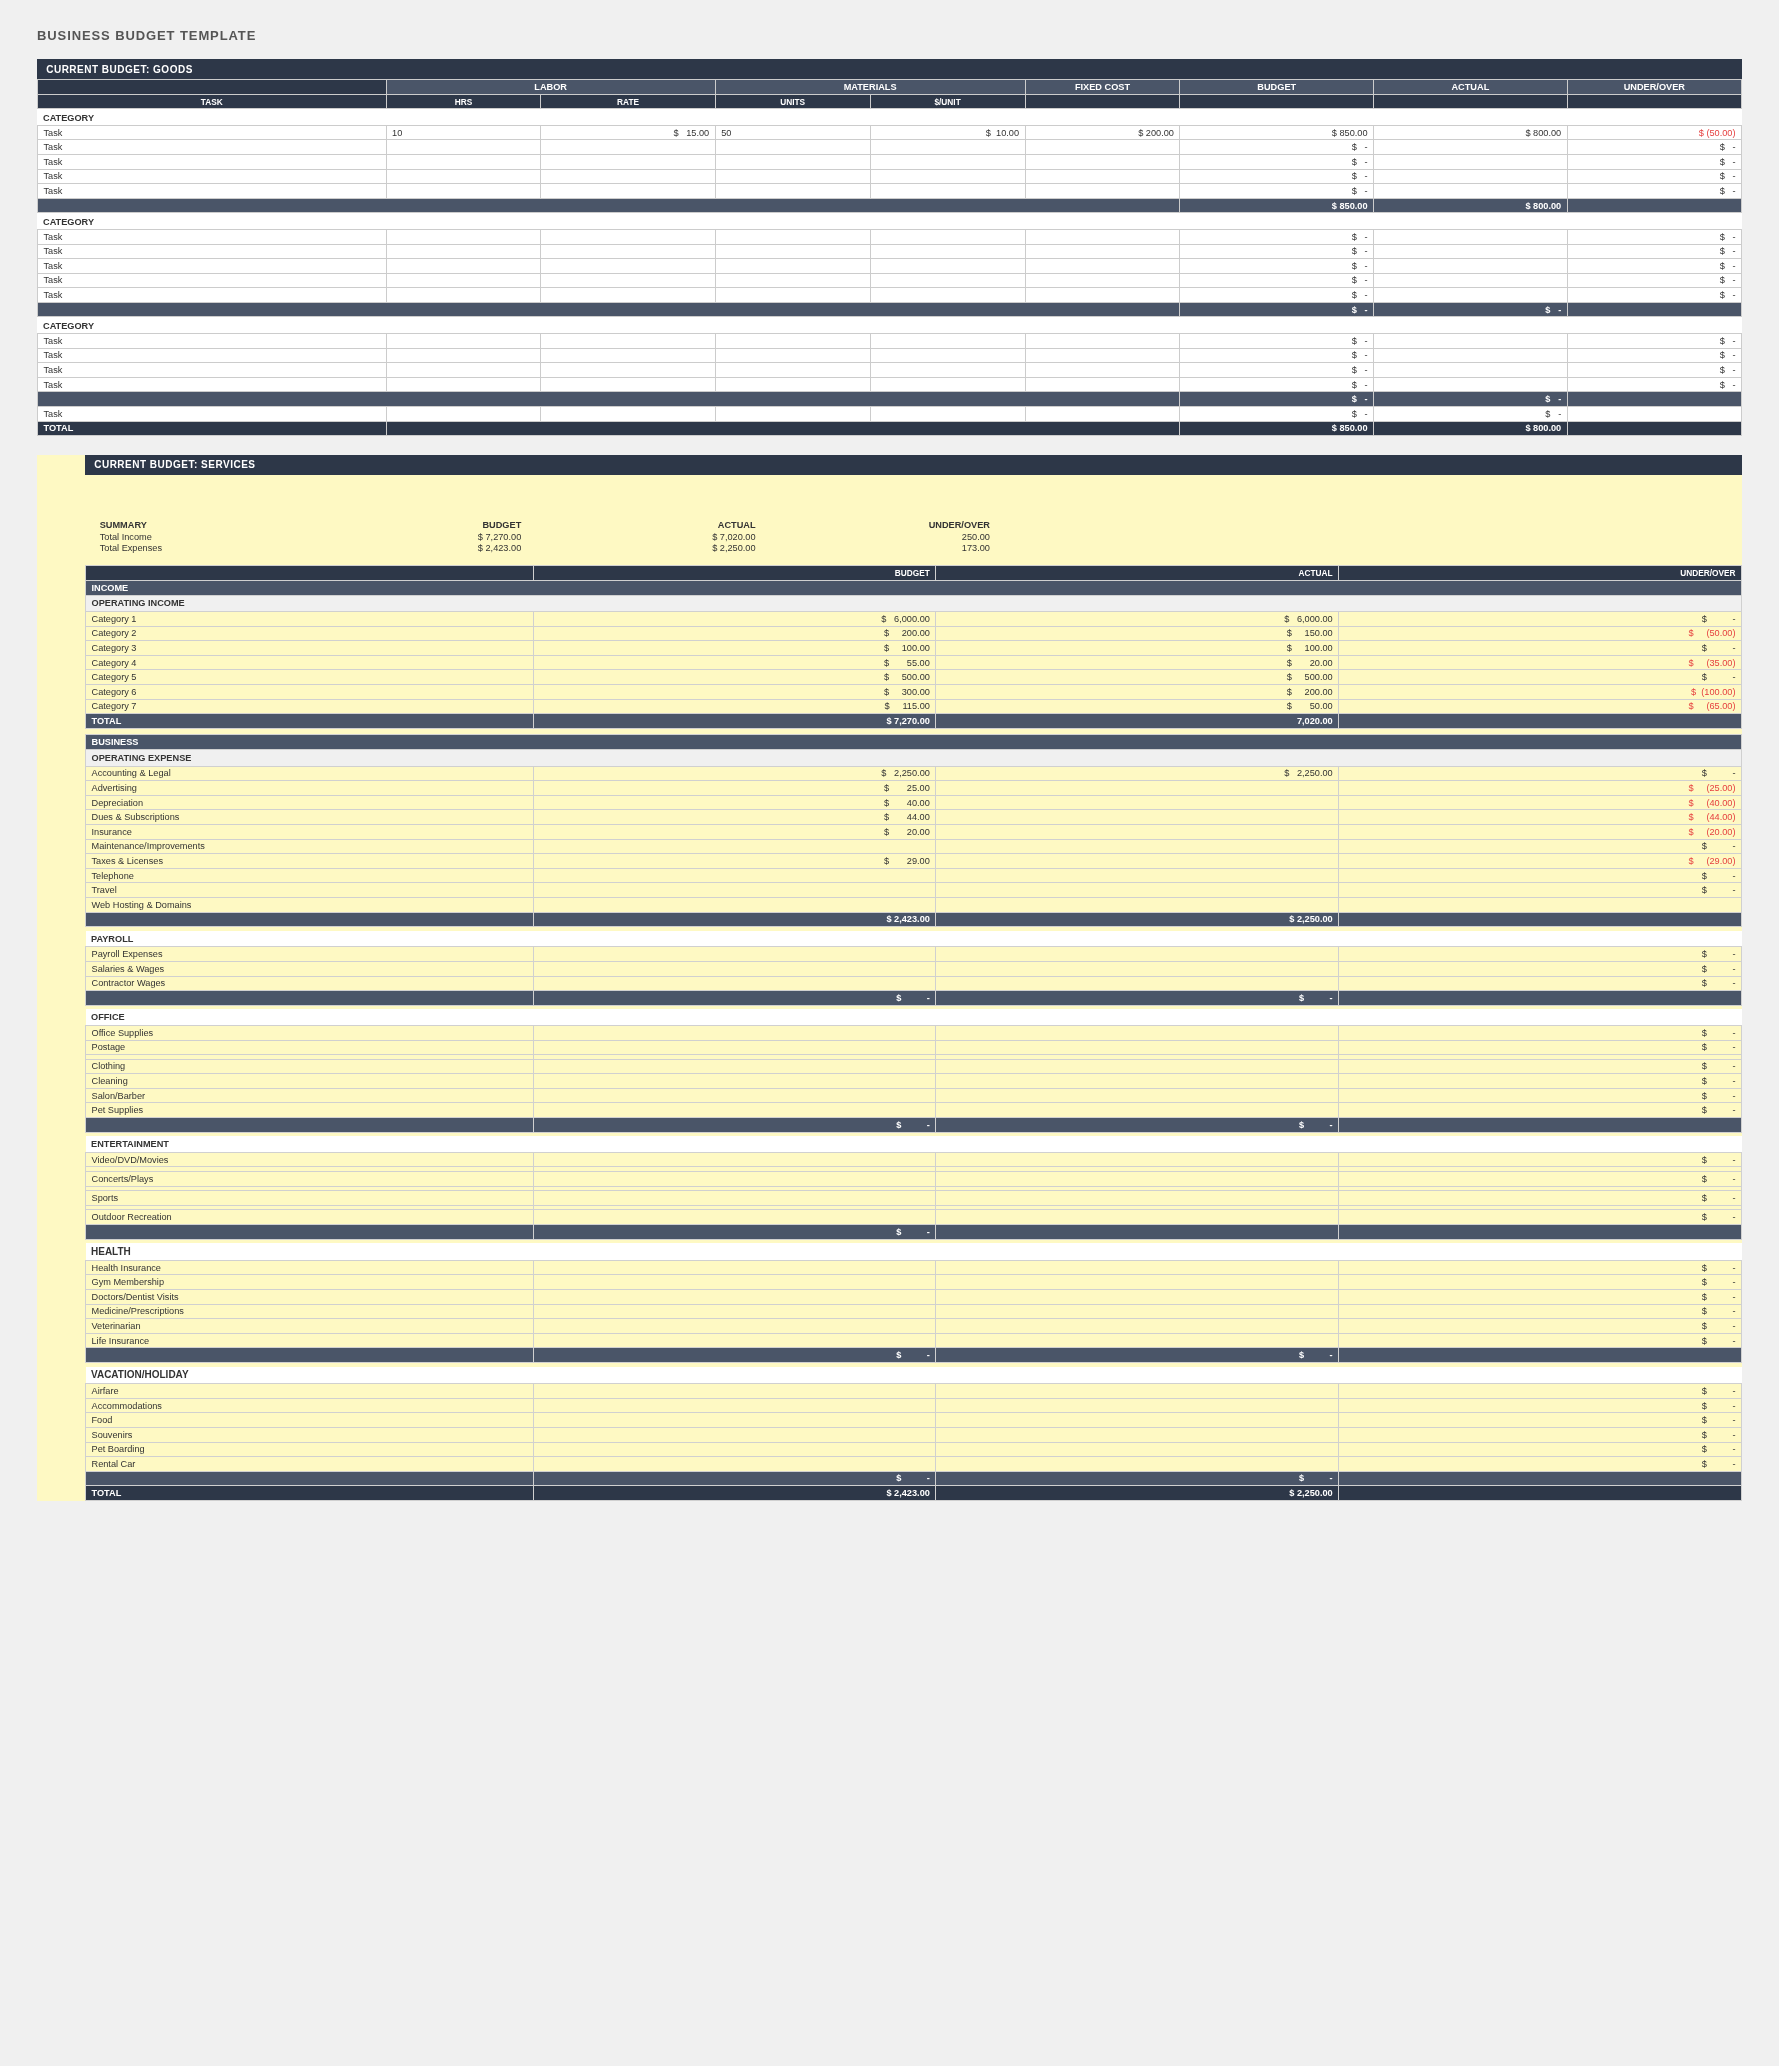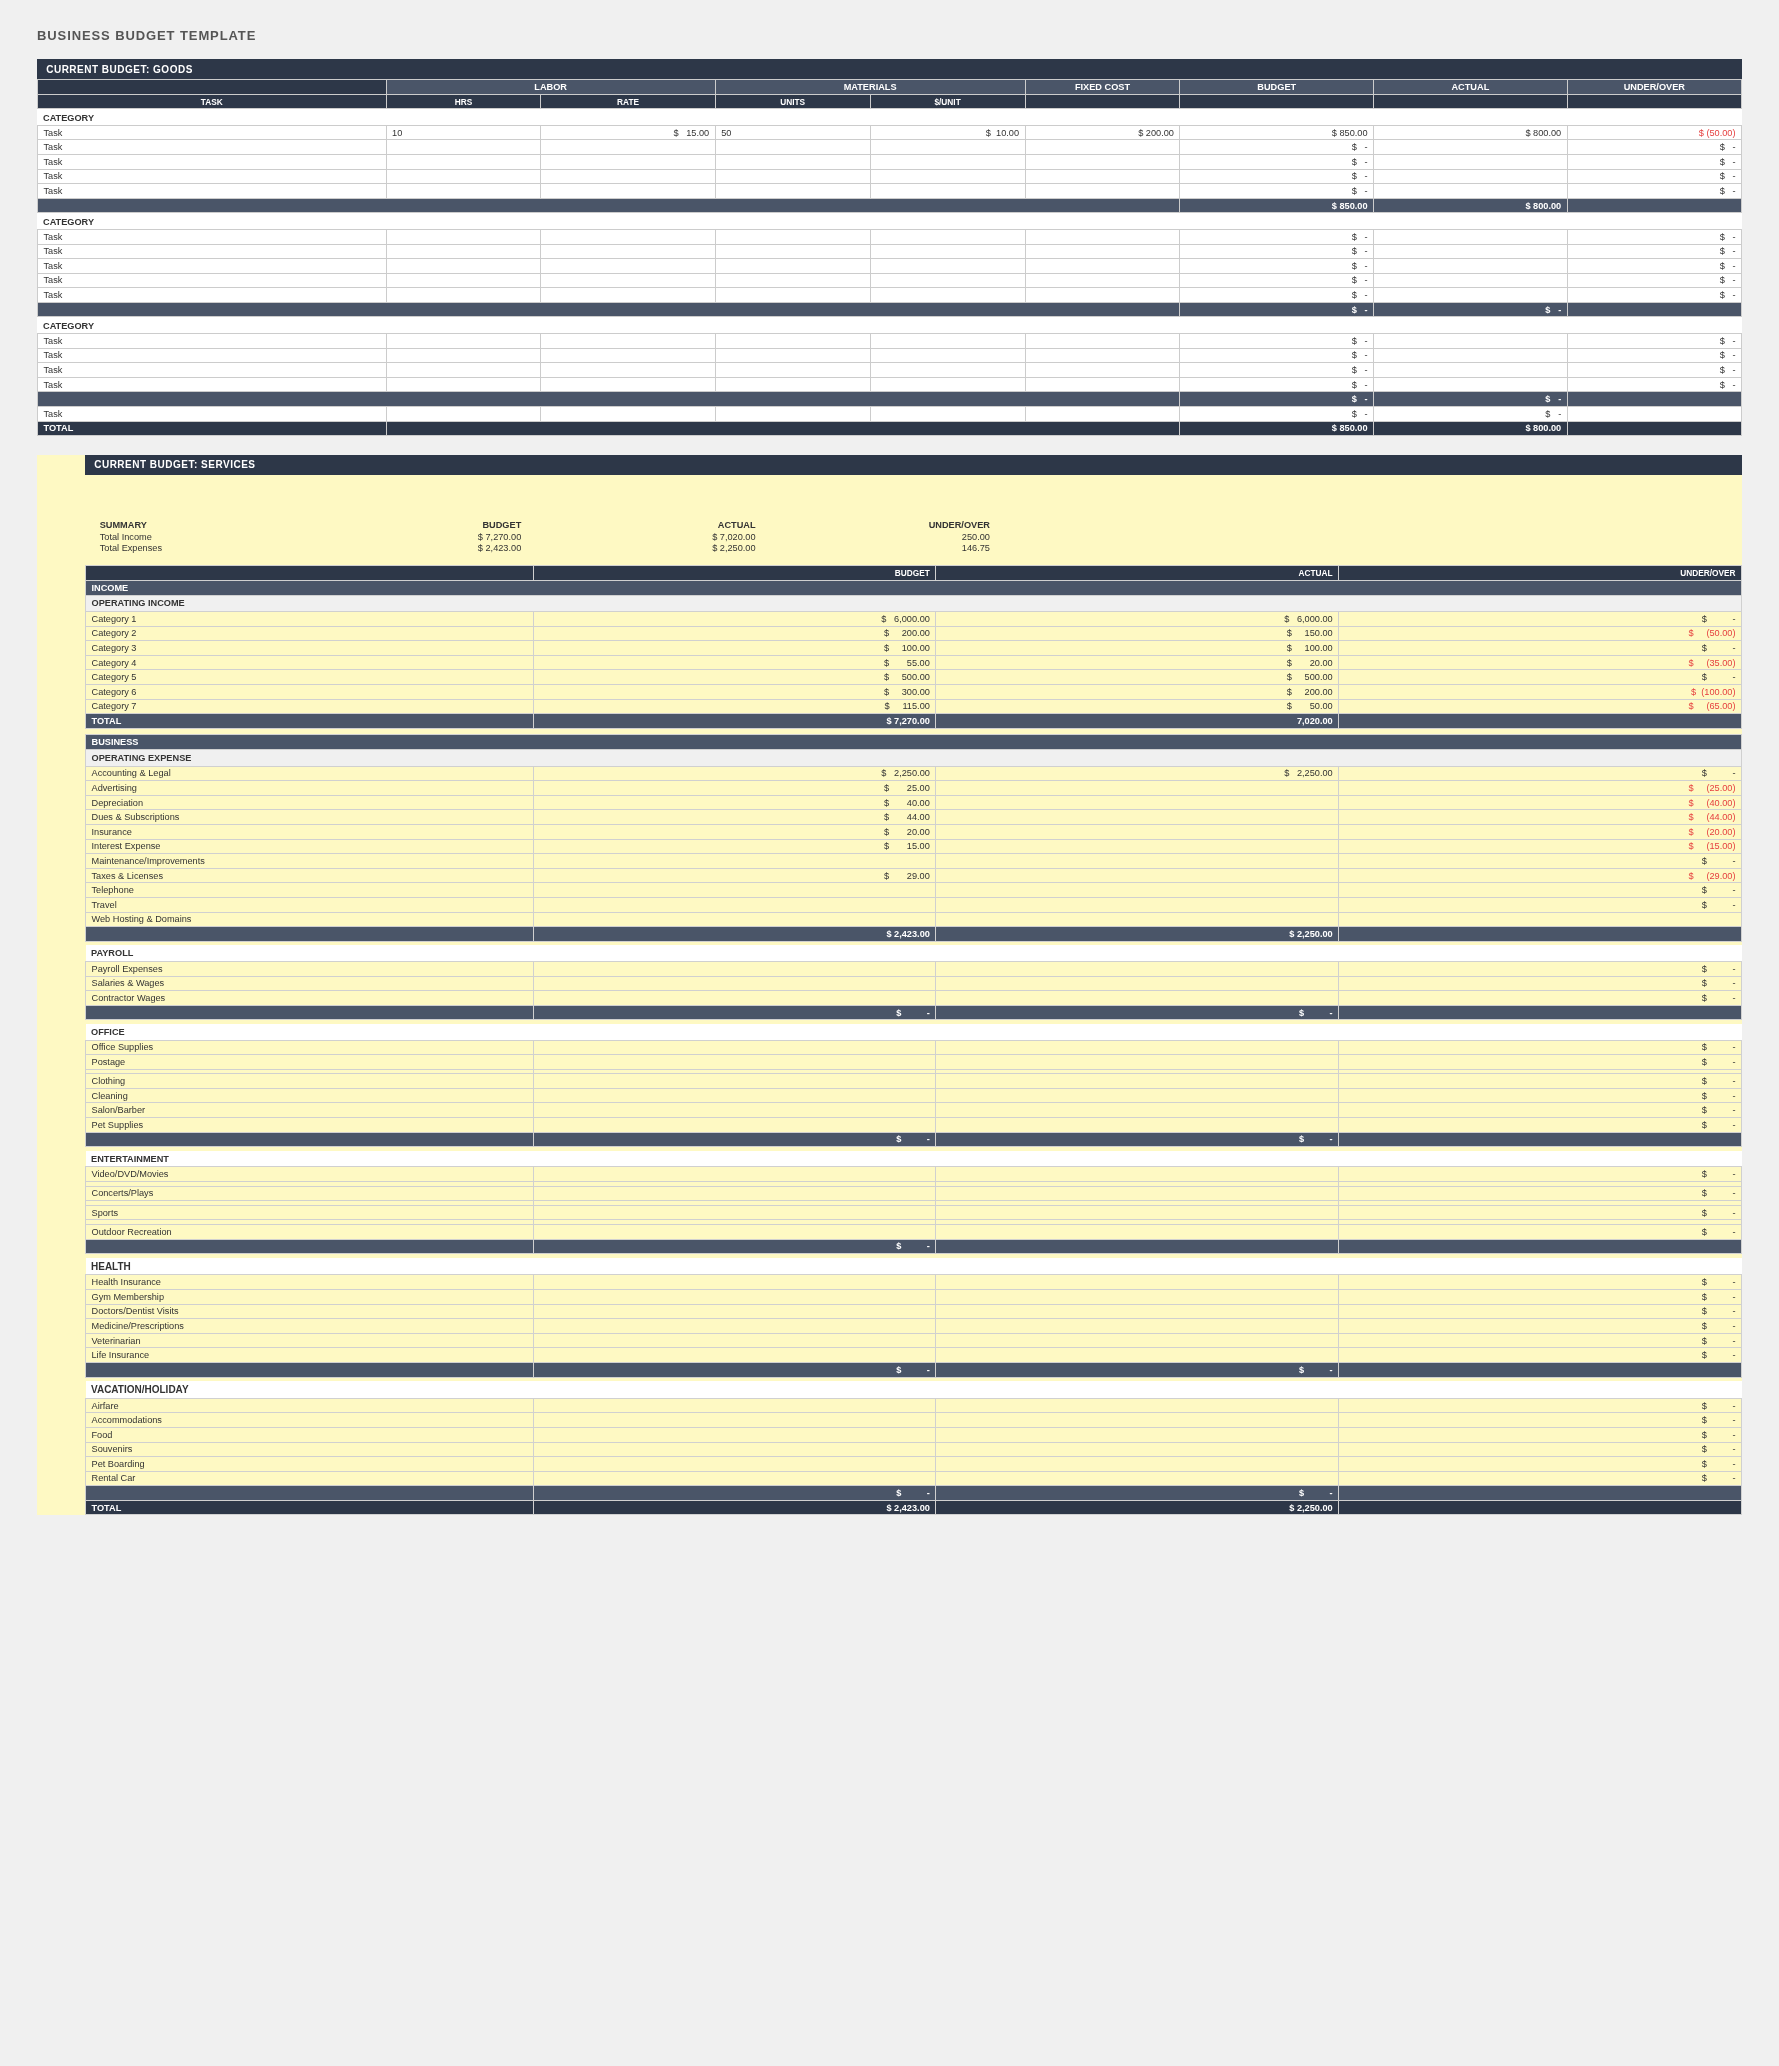--- a/index.html
+++ b/index.html
@@ -396,21 +396,21 @@
       <tr>
         <td>Total Income</td>
         <td class="money">$ 7,270.00</td>
         <td class="money">$ 7,020.00</td>
         <td class="money">250.00</td>
       </tr>
       <tr>
         <td>Total Expenses</td>
         <td class="money">$ 2,423.00</td>
         <td class="money">$ 2,250.00</td>
-        <td class="money">146.75</td>
+        <td class="money">173.00</td>
       </tr>
     </tbody>
       </table>
   </div>
 
   <table class="services-table" style="width:100%; margin-top:7.3px;">
     <colgroup>
       <col style="width:20%">
       <col style="width:18%">
       <col style="width:18%">
@@ -515,26 +515,20 @@
         <td></td>
         <td class="money negative-val">$ &nbsp;&nbsp;&nbsp;&nbsp;(44.00)</td>
       </tr>
       <tr>
         <td>Insurance</td>
         <td class="money">$ &nbsp;&nbsp;&nbsp;&nbsp;&nbsp;&nbsp;20.00</td>
         <td></td>
         <td class="money negative-val">$ &nbsp;&nbsp;&nbsp;&nbsp;(20.00)</td>
       </tr>
       <tr>
-        <td>Interest Expense</td>
-        <td class="money">$ &nbsp;&nbsp;&nbsp;&nbsp;&nbsp;&nbsp;15.00</td>
-        <td></td>
-        <td class="money negative-val">$ &nbsp;&nbsp;&nbsp;&nbsp;(15.00)</td>
-      </tr>
-      <tr>
         <td>Maintenance/Improvements</td>
         <td></td>
           <td></td>
         <td class="money">$ &nbsp;&nbsp;&nbsp;&nbsp;&nbsp;&nbsp;&nbsp;&nbsp;&nbsp;-</td>
       </tr>
       <tr>
         <td>Taxes &amp; Licenses</td>
         <td class="money">$ &nbsp;&nbsp;&nbsp;&nbsp;&nbsp;&nbsp;29.00</td>
         <td></td>
         <td class="money negative-val">$ &nbsp;&nbsp;&nbsp;&nbsp;(29.00)</td>

